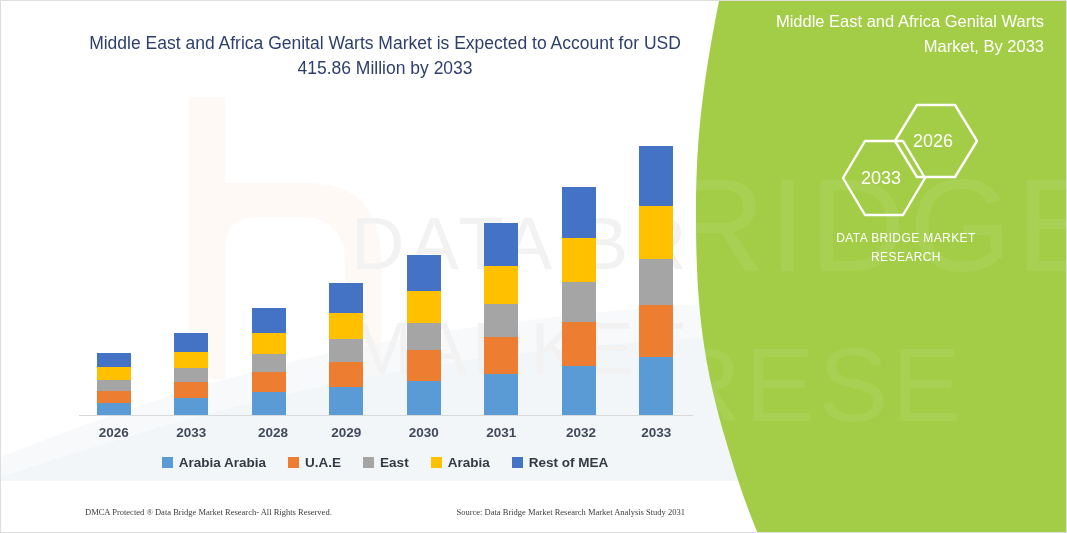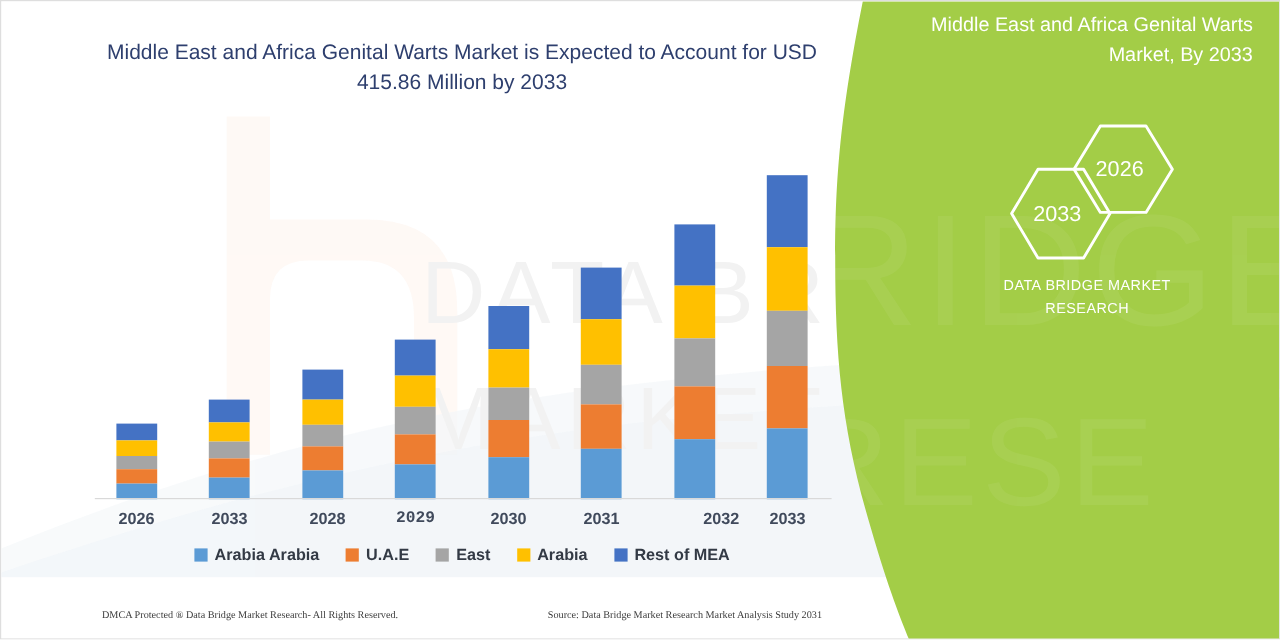--- a/index.html
+++ b/index.html
@@ -130,24 +130,24 @@
         <div class="seg" style="background: rgb(165, 165, 165); height: 46.3571px;"></div>
         <div class="seg" style="background: rgb(237, 125, 49); height: 51.8571px;"></div>
         <div class="seg" style="background: rgb(91, 155, 213); height: 58.9286px;"></div>
       </div>
     </div>
   <div class="axis-line"></div>
   <div class="xlabels" id="xlabels">
       <div class="xlab" style="left: 8.75px;">2026</div>
       <div class="xlab" style="left: 86.25px;">2033</div>
       <div class="xlab" style="left: 168px;">2028</div>
-      <div class="xlab" style="left: 241.25px; font-family: Liberation Mono, monospace;">2029</div>
+      <div class="xlab" style="left: 241.25px;">2029</div>
       <div class="xlab" style="left: 318.75px;">2030</div>
       <div class="xlab" style="left: 396.25px;">2031</div>
-      <div class="xlab" style="left: 496px;">2032</div>
+      <div class="xlab" style="left: 476px;">2032</div>
       <div class="xlab" style="left: 551.25px;">2033</div>
     </div>
 
   <div class="legend" id="legend">
       <div class="lg-item">
         <span class="lg-sw" style="background: rgb(91, 155, 213);"></span>
         <span class="lg-tx">Arabia Arabia</span>
       </div>
       <div class="lg-item">
         <span class="lg-sw" style="background: rgb(237, 125, 49);"></span>

